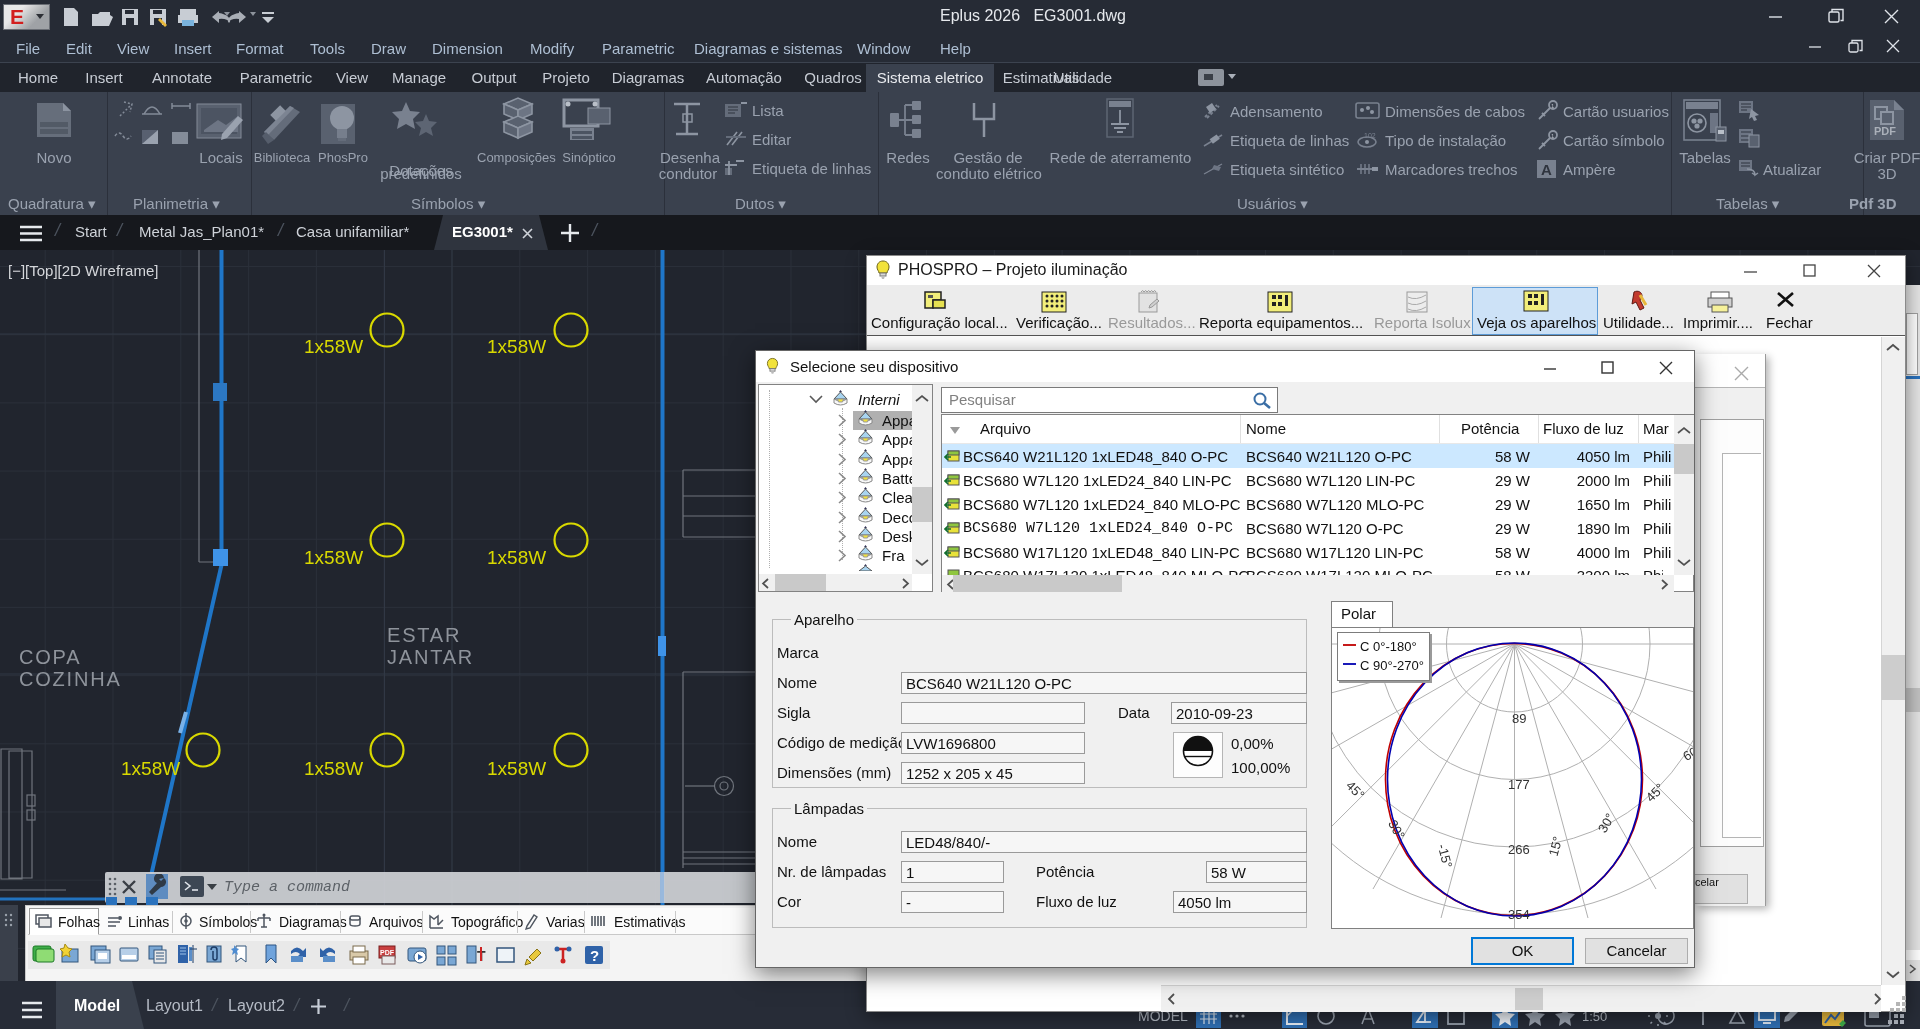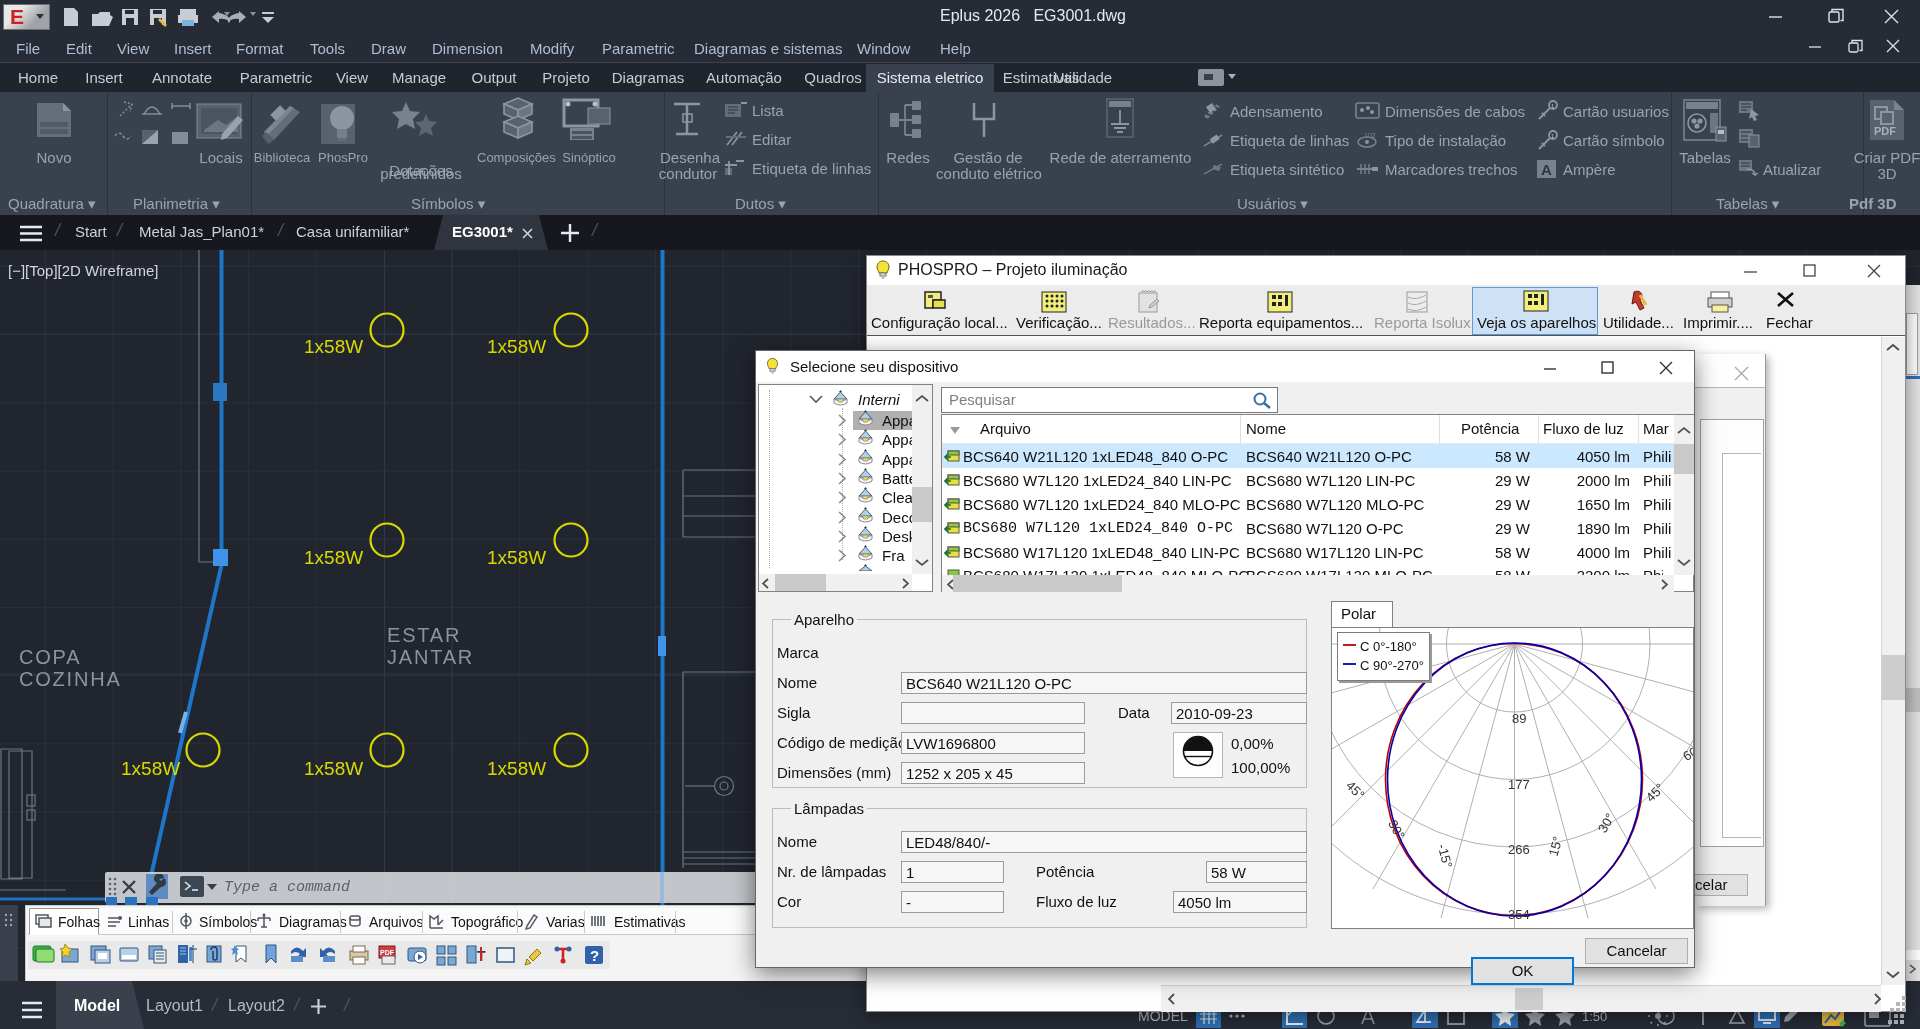--- a/index.html
+++ b/index.html
@@ -778,21 +778,21 @@
       </g>
     </svg>
 
 <div class="abs" id="ghost"></div>
 <div class="abs" style="left:1695px;top:354px;width:70px;height:34px;background:#fff;border-bottom:1px solid #b5b5b5;"></div>
 <svg class="abs" style="left:1733px;top:365px" width="18" height="17">
       <path d="M2 2 l13 13 M15 2 L2 15" stroke="#aaa" stroke-width="1.4"></path>
     </svg>
 <div class="abs" style="left:1700px;top:419px;width:64px;height:428px;background:#fdfdfd;border:1px solid #a0a0a0;"></div>
 <div class="abs" style="left:1722px;top:453px;width:39px;height:385px;background:#fff;border:1px solid #b5b5b5;border-right:none;"></div>
-<div class="abs" style="left:1695px;top:874px;width:53px;height:22px;background:#e1e1e1;border:1px solid #adadad;border-left:none;font-size:15px;color:#111;padding-top:1px;">celar</div>
+<div class="abs" style="left:1695px;top:874px;width:53px;height:30px;background:#e1e1e1;border:1px solid #adadad;border-left:none;font-size:11px;color:#111;padding-top:1px;">celar</div>
 
 <div class="abs" id="dlg"></div>
 <div class="abs" style="left:756px;top:351px;width:938px;height:31px;background:#fff;"></div>
 <svg class="abs" style="left:764px;top:356px" width="17" height="21" viewBox="0 0 20 23">
       <path d="M10 2 C6 2 4 5 4 8 c0 3 2 4 2 6 h8 c0-2 2-3 2-6 0-3-2-6-6-6z" fill="#f2e23a" stroke="#6a6114"></path>
       <rect x="7" y="14" width="6" height="3" fill="#d8d8d8" stroke="#777"></rect>
       <path d="M8 17 h4 l-1 3 h-2z" fill="#bbb"></path>
     </svg>
 <div class="abs" style="left:790px;top:358px;font-size:15px;color:#111;">Selecione seu dispositivo</div>
 <svg class="abs" style="left:1538px;top:358px" width="140" height="18" viewBox="0 0 140 18">
@@ -1047,21 +1047,21 @@
  </g>
 </svg>
 <div class="abs" style="left:1337px;top:632px;width:93px;height:49px;background:#fff;border:1px solid #7c7c7c;box-shadow:2px 2px 0 #9a9a9a;"></div>
 <svg class="abs" style="left:1342px;top:638px" width="16" height="40">
       <line x1="1" y1="7" x2="14" y2="7" stroke="#c00000" stroke-width="1.8"></line>
       <line x1="1" y1="26" x2="14" y2="26" stroke="#0000b0" stroke-width="1.8"></line>
     </svg>
 <div class="abs" style="left:1360px;top:639px;font-size:13px;color:#111;">C 0°-180°</div>
 <div class="abs" style="left:1360px;top:658px;font-size:13px;color:#111;">C 90°-270°</div>
 
-<div class="abs" style="left:1471px;top:937px;width:103px;height:28px;background:#e1e1e1;border:2px solid #0078d7;font-size:15px;color:#111;text-align:center;line-height:24px;margin-top:20px;">OK</div>
+<div class="abs" style="left:1471px;top:937px;width:103px;height:28px;background:#e1e1e1;border:2px solid #0078d7;font-size:15px;color:#111;text-align:center;line-height:24px;">OK</div>
 <div class="abs" style="left:1585px;top:938px;width:103px;height:26px;background:#e1e1e1;border:1px solid #adadad;font-size:15px;color:#111;text-align:center;line-height:24px;">Cancelar</div>
 
 <svg class="abs" style="left:831px;top:389px" width="19" height="19" viewBox="0 0 19 19">
       <path d="M9.5 1 l1.5 2 h-3z" fill="#335"></path>
       <path d="M3 10 L9.5 3 L16 10z" fill="#a8d4f0" stroke="#555"></path>
       <path d="M3 10 q6.5 4 13 0 l0 4 q-6.5 4 -13 0z" fill="#f8f8f8" stroke="#888"></path>
       <path d="M6.5 10 h6 l-1 3 h-4z" fill="#f2e23a" stroke="#999"></path>
     </svg>
 <svg class="abs" style="left:856px;top:409px" width="19" height="19" viewBox="0 0 19 19">
       <path d="M9.5 1 l1.5 2 h-3z" fill="#335"></path>

